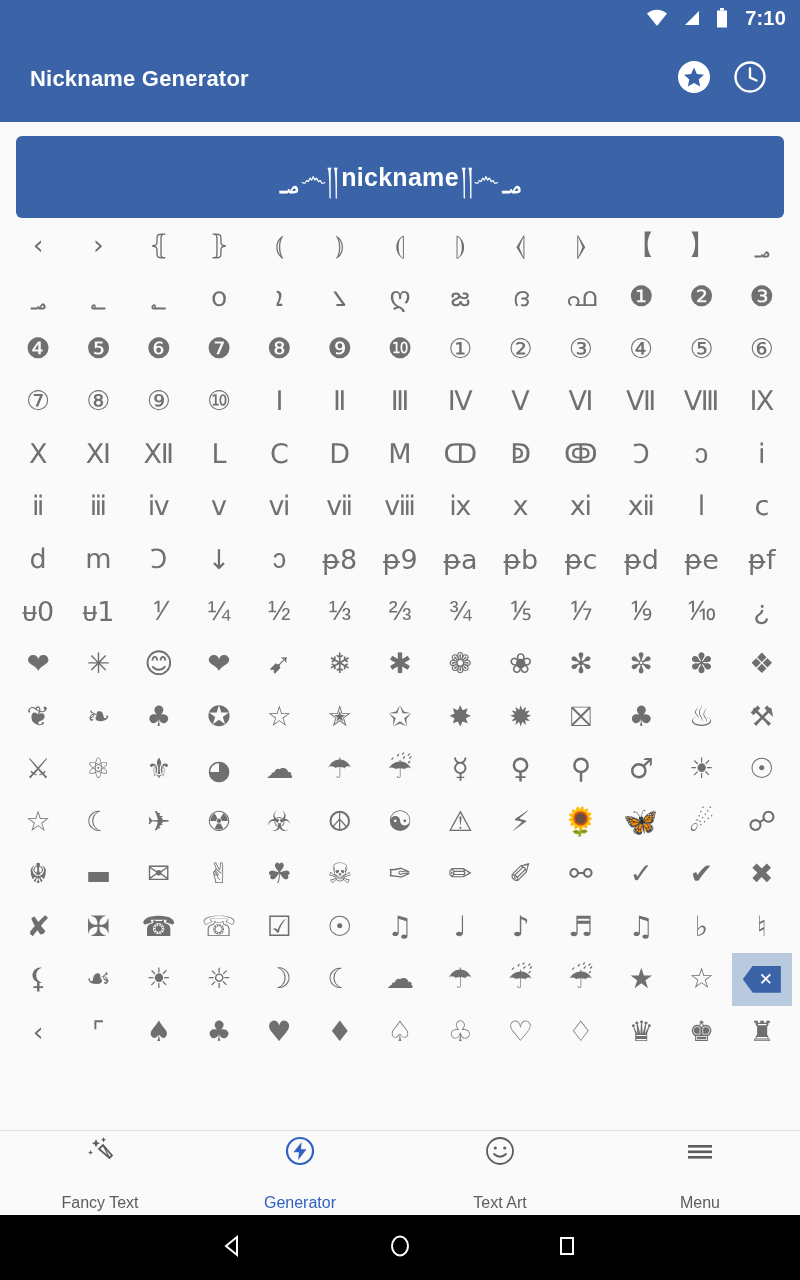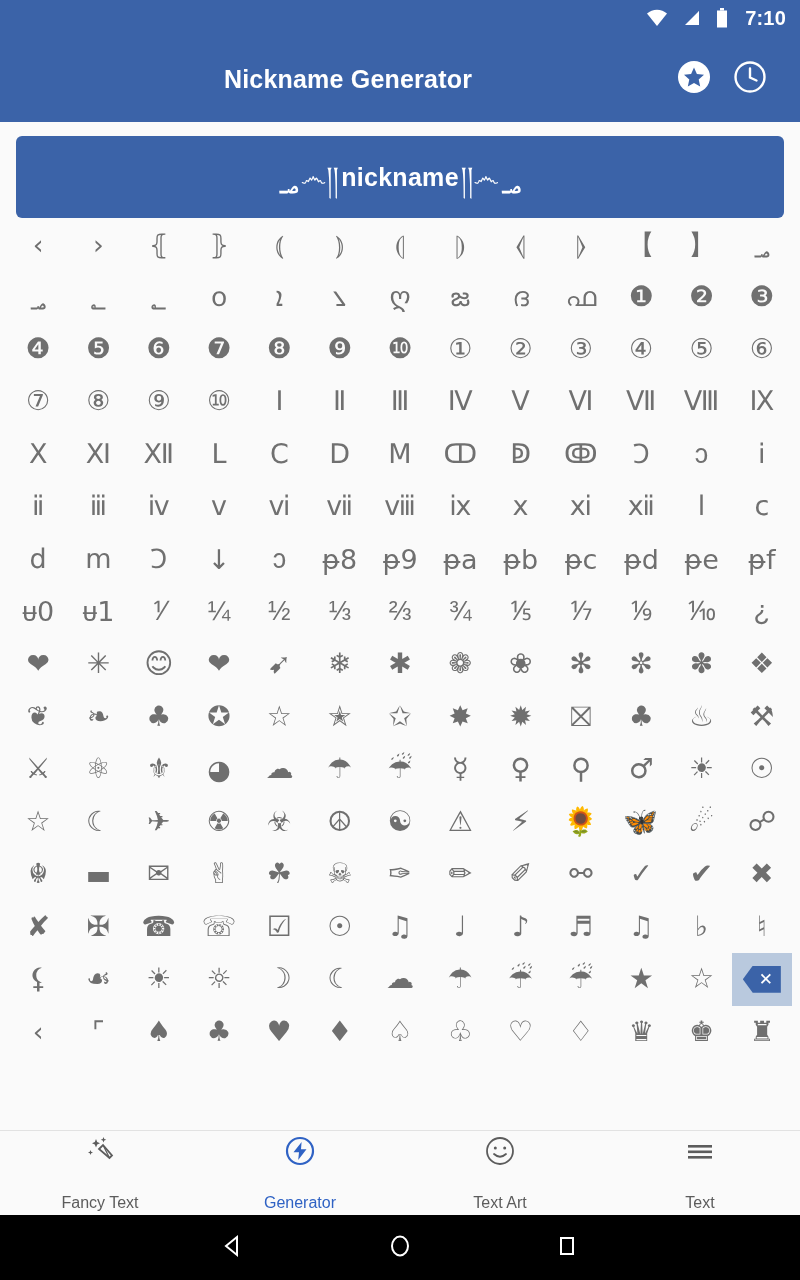--- a/index.html
+++ b/index.html
@@ -17,21 +17,21 @@
     padding-right:14px;box-sizing:border-box;gap:15px;
   }
   .statusbar .sb-icon{display:flex;align-items:center;}
   .statusbar .clock{font-size:20px;font-weight:600;letter-spacing:.2px;margin-left:2px;}
   
   .appbar{
     height:86px;background:#3b63a8;color:#fff;
     display:flex;align-items:center;box-sizing:border-box;
     padding:0 22px 0 30px;
   }
-  .appbar .title{font-size:25px;font-weight:700;flex:1;letter-spacing:.2px;text-align:center;}
+  .appbar .title{font-size:22px;font-weight:700;flex:1;letter-spacing:.2px;}
   .appbar .act{width:56px;height:56px;display:flex;align-items:center;justify-content:center;}
   
   .content{background:#fafafa;}
   .displaywrap{padding:14px 16px 0 16px;}
   .display{
     background:#3b63a8;border-radius:6px;height:82px;
     display:flex;align-items:center;justify-content:center;
     color:#ffffff;
   }
   .display .nick{
@@ -415,21 +415,21 @@
     <span class="lbl">Text Art</span>
   </div>
   <div class="navitem">
     <span>
       <svg width="34" height="34" viewBox="0 0 34 34">
         <rect x="5" y="11" width="24" height="2.6" fill="#5c5c5c"></rect>
         <rect x="5" y="16.5" width="24" height="2.6" fill="#5c5c5c"></rect>
         <rect x="5" y="22" width="24" height="2.6" fill="#5c5c5c"></rect>
       </svg>
     </span>
-    <span class="lbl">Text</span>
+    <span class="lbl">Menu</span>
   </div>
 </div>
 
 <div class="androidnav">
   <div class="ab">
     <span>
       <svg width="26" height="26" viewBox="0 0 26 26">
           <path d="M17 4 L6 13 L17 22 Z" fill="none" stroke="#fff" stroke-width="2"></path>
         </svg>
     </span>

